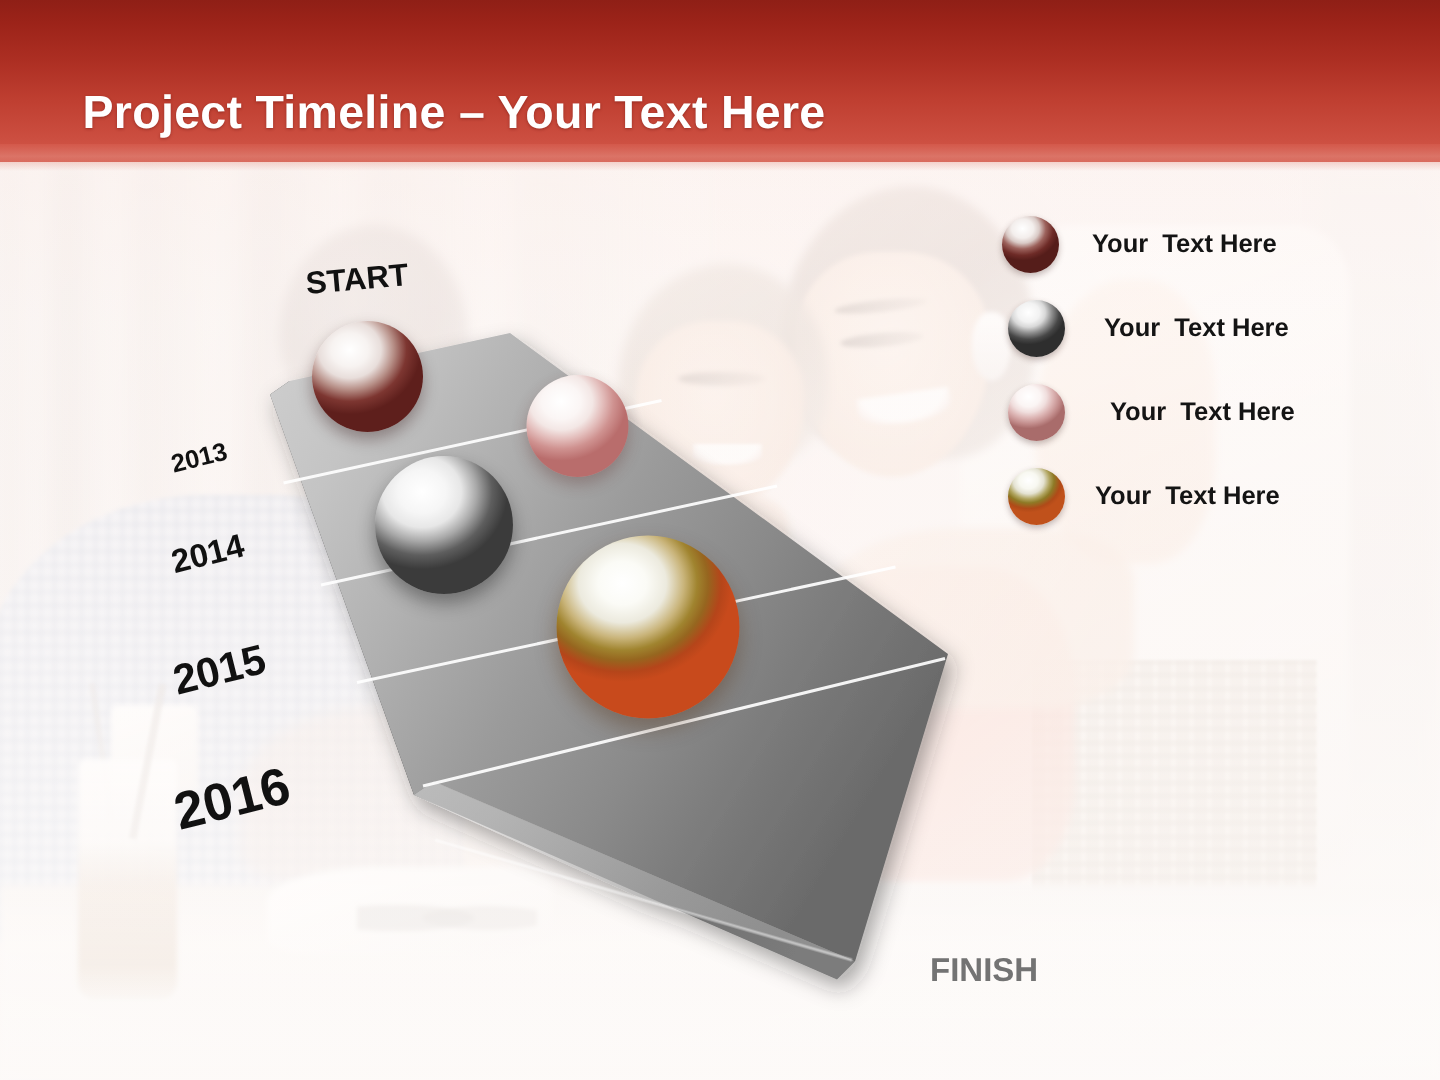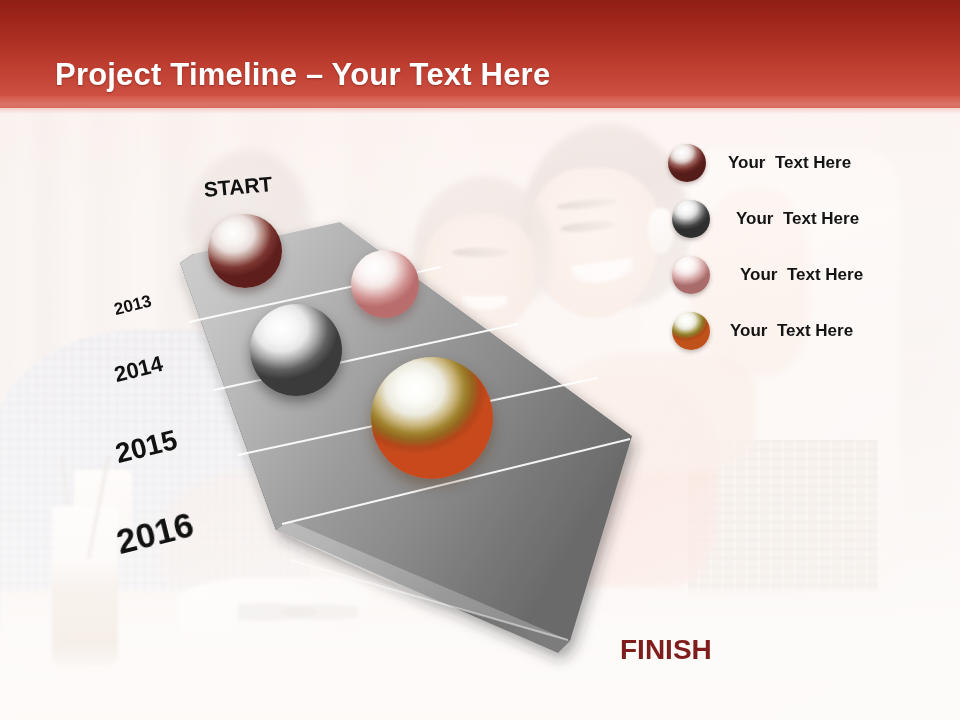--- a/index.html
+++ b/index.html
@@ -258,21 +258,21 @@
     position:absolute;font-weight:bold;color:#111;
     transform-origin:left bottom;white-space:nowrap;
   }
   .lbl-start{
     position:absolute;left:204px;top:178px;
     font-size:21px;font-weight:bold;color:#111;
     transform:rotate(-5deg);transform-origin:left center;white-space:nowrap;
   }
   .lbl-finish{
     position:absolute;left:620px;top:634px;
-    font-size:28px;font-weight:bold;color:#7f1d1d;white-space:nowrap;
+    font-size:22px;font-weight:bold;color:#737373;white-space:nowrap;
   }
 
   
   .legend{position:absolute;left:668px;top:140px;width:290px;}
   .legend-row{position:absolute;height:40px;}
   .legend-bullet{
     position:absolute;left:0;top:0;width:38px;height:38px;border-radius:50%;
     box-shadow:0 2px 4px rgba(60,30,25,.3);
   }
   .lb-1{background:radial-gradient(ellipse 64% 56% at 36% 22%, #ffffff 0%, #f3eeec 30%, #d9cac6 46%, #9c625c 64%, #6e2b27 84%, #551d1a 100%);}

